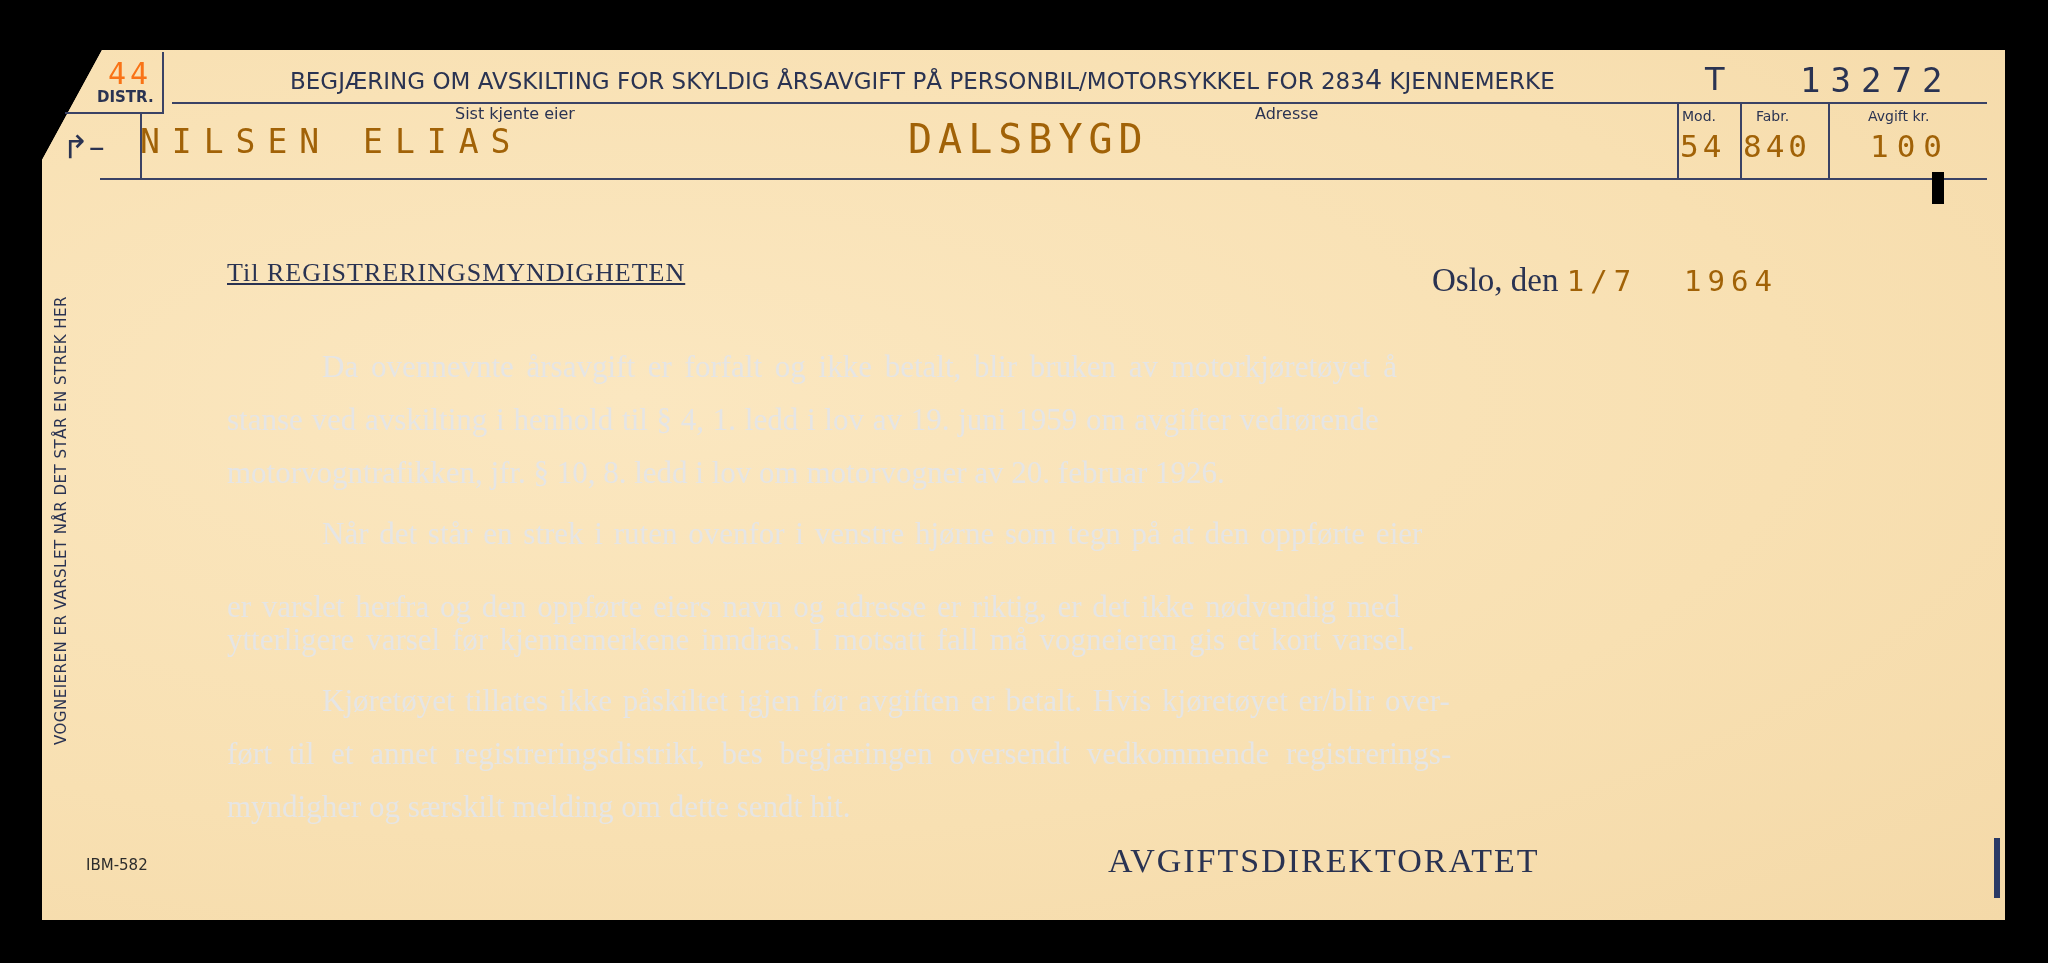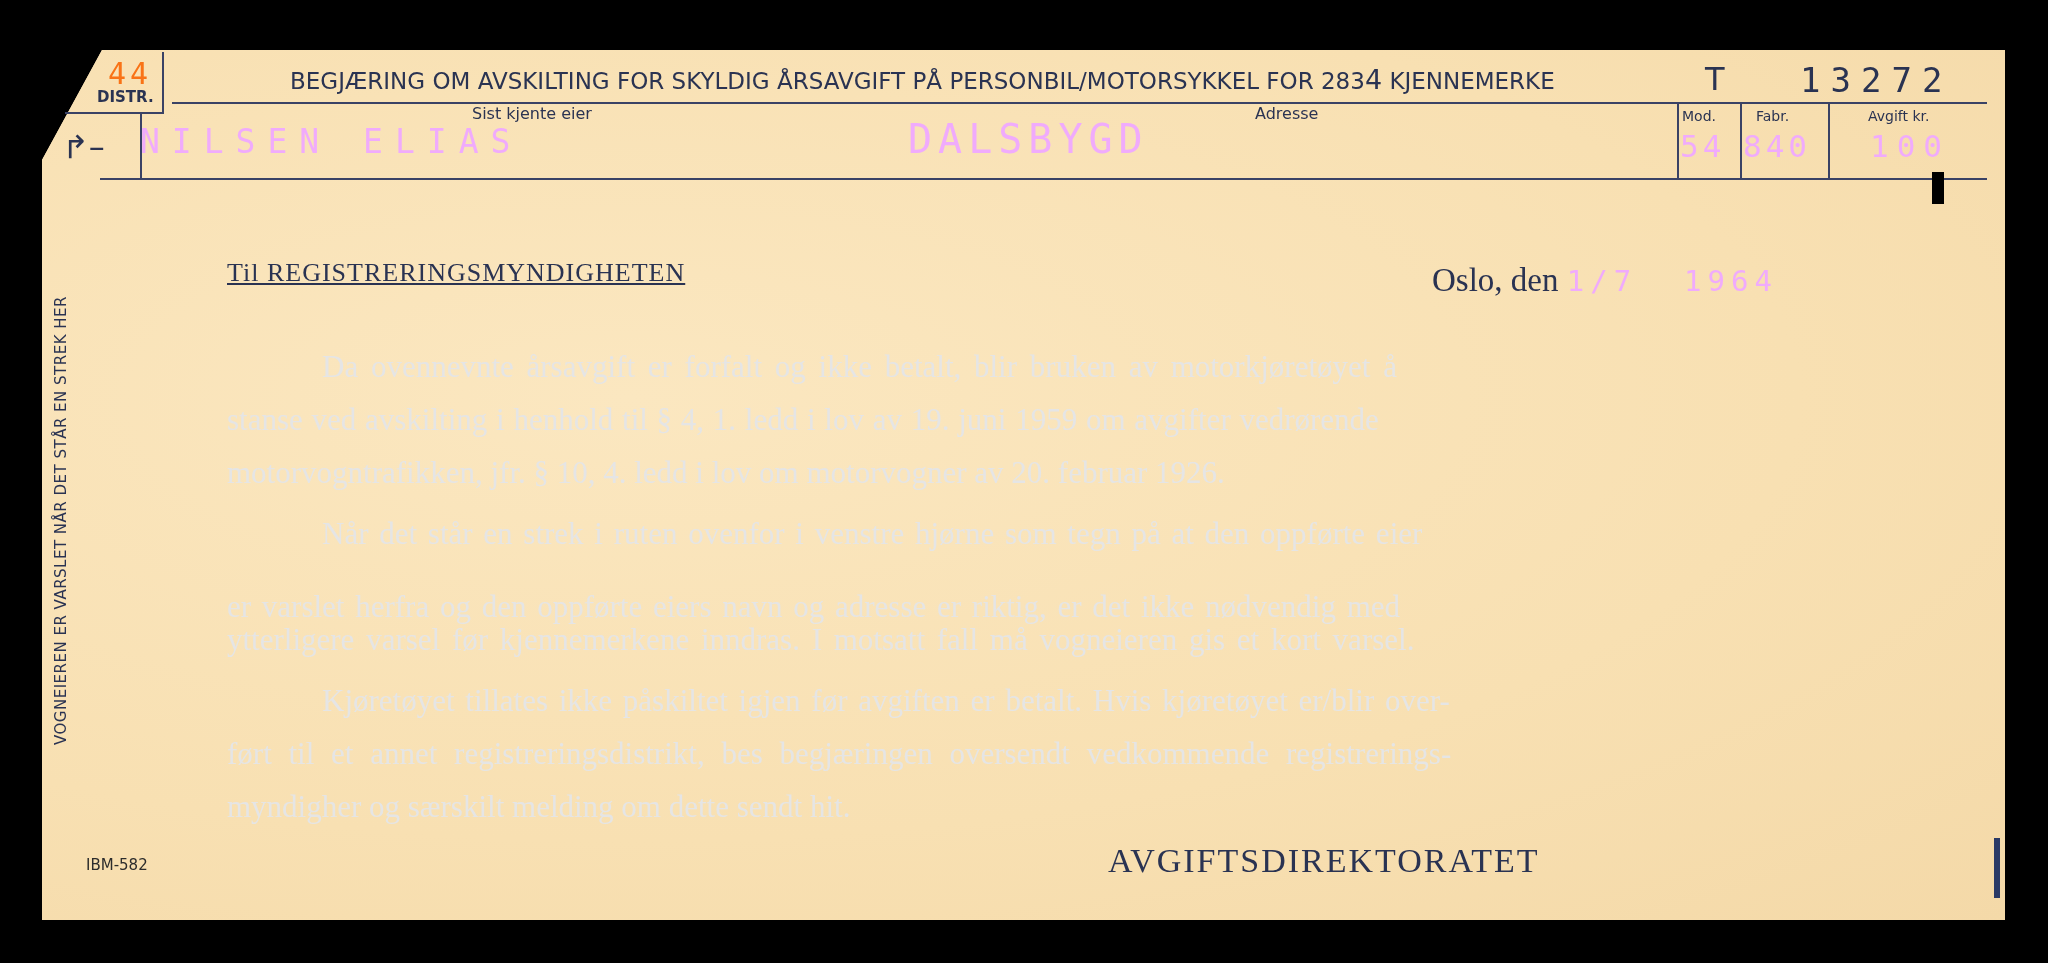--- a/index.html
+++ b/index.html
@@ -8,21 +8,21 @@
     font-family:"Liberation Serif", serif;
   }
   .card {
     position:absolute; left:42px; top:50px; width:1963px; height:870px;
     background:#f9e3b8;
     background-image: radial-gradient(ellipse at 30% 40%, #fbe7c0 0%, #f8e0b2 60%, #f4d9a8 100%);
     clip-path: polygon(60px 0, 100% 0, 100% 100%, 0 100%, 0 110px);
   }
   .ink { color:#2a3352; }
   .hdr-sans { font-family:"DejaVu Sans", sans-serif; }
-  .type { font-family:"DejaVu Sans Mono", monospace; color:#f0abfc; }
+  .type { font-family:"DejaVu Sans Mono", monospace; color:#a16207; }
   .hline { position:absolute; height:2px; background:#3a4265; }
   .vline { position:absolute; width:2px; background:#3a4265; }
   .abs { position:absolute; white-space:nowrap; }
   .body-text { font-size:31px; color:#e5e5e5; line-height:52px; }
   .vert {
     position:absolute; left:52px; top:745px; transform-origin:0 0; transform:rotate(-90deg);
     font-family:"DejaVu Sans", sans-serif; font-size:15px; letter-spacing:0.5px; color:#2a3352; white-space:nowrap;
   }
 </style>
 </head>
@@ -42,21 +42,21 @@
 <div class="abs type" style="left:108px;top:56px;font-size:30px;letter-spacing:4px;color:#f97316;">44</div>
 <div class="abs hdr-sans ink" style="left:97px;top:88px;font-size:15px;font-weight:bold;">DISTR.</div>
 
 <div class="abs hdr-sans ink" style="left:290px;top:64px;font-size:23px;">
   <span>BEGJÆRING OM AVSKILTING FOR SKYLDIG ÅRSAVGIFT PÅ PERSONBIL/MOTORSYKKEL FOR 283</span><span style="font-size:27px;">4</span>
   <span>KJENNEMERKE</span>
 </div>
 <div class="abs hdr-sans ink" style="left:1705px;top:60px;font-size:32px;">T</div>
 <div class="abs type" style="left:1800px;top:60px;font-size:34px;letter-spacing:10px;color:#2a3352;">13272</div>
 
-<div class="abs hdr-sans ink" style="left:455px;top:104px;font-size:16px;margin-left:17px;">Sist kjente eier</div>
+<div class="abs hdr-sans ink" style="left:455px;top:104px;font-size:16px;">Sist kjente eier</div>
 <div class="abs ink" style="left:62px;top:128px;font-size:32px;font-family:'DejaVu Sans',sans-serif;">↱–</div>
 <div class="abs type" style="left:140px;top:122px;font-size:33px;letter-spacing:12px;">NILSEN ELIAS</div>
 <div class="abs hdr-sans ink" style="left:1255px;top:104px;font-size:16px;">Adresse</div>
 <div class="abs type" style="left:908px;top:116px;font-size:40px;letter-spacing:6px;">DALSBYGD</div>
 <div class="abs hdr-sans ink" style="left:1682px;top:108px;font-size:14px;">Mod.</div>
 <div class="abs type" style="left:1680px;top:128px;font-size:31px;letter-spacing:4px;">54</div>
 <div class="abs hdr-sans ink" style="left:1756px;top:108px;font-size:14px;">Fabr.</div>
 <div class="abs type" style="left:1743px;top:128px;font-size:31px;letter-spacing:4px;">840</div>
 <div class="abs hdr-sans ink" style="left:1868px;top:108px;font-size:14px;">Avgift kr.</div>
 <div class="abs type" style="left:1870px;top:128px;font-size:31px;letter-spacing:8px;">100</div>
@@ -65,21 +65,21 @@
 <div class="vert">VOGNEIEREN ER VARSLET NÅR DET STÅR EN STREK HER</div>
 
 <div class="abs ink" style="left:227px;top:258px;font-size:26px;letter-spacing:1px;text-decoration:underline;">Til REGISTRERINGSMYNDIGHETEN</div>
 <div class="abs ink" style="left:1432px;top:262px;font-size:33px;">
   <span>Oslo, den</span>
   <span class="type" style="font-size:29px;letter-spacing:6px;white-space:pre;">1/7  1964</span>
 </div>
 
 <div class="abs body-text" style="left:322px;top:341px;word-spacing:5px;">Da ovennevnte årsavgift er forfalt og ikke betalt, blir bruken av motorkjøretøyet å</div>
 <div class="abs body-text" style="left:227px;top:394px;word-spacing:1px;">stanse ved avskilting i henhold til § 4, 1. ledd i lov av 19. juni 1959 om avgifter vedrørende</div>
-<div class="abs body-text" style="left:227px;top:447px;">motorvogntrafikken, jfr. § 10, 4. ledd i lov om motorvogner av 20. februar 1926.</div>
+<div class="abs body-text" style="left:227px;top:447px;">motorvogntrafikken, jfr. § 10, 8. ledd i lov om motorvogner av 20. februar 1926.</div>
 <div class="abs body-text" style="left:322px;top:508px;word-spacing:3px;">Når det står en strek i ruten ovenfor i venstre hjørne som tegn på at den oppførte eier</div>
 <div class="abs body-text" style="left:227px;top:561px;word-spacing:3px;margin-top:20px;">er varslet herfra og den oppførte eiers navn og adresse er riktig, er det ikke nødvendig med</div>
 <div class="abs body-text" style="left:227px;top:614px;word-spacing:4px;">ytterligere varsel før kjennemerkene inndras. I motsatt fall må vogneieren gis et kort varsel.</div>
 <div class="abs body-text" style="left:322px;top:675px;word-spacing:3px;">Kjøretøyet tillates ikke påskiltet igjen før avgiften er betalt. Hvis kjøretøyet er/blir over-</div>
 <div class="abs body-text" style="left:227px;top:728px;word-spacing:9px;">ført til et annet registreringsdistrikt, bes begjæringen oversendt vedkommende registrerings-</div>
 <div class="abs body-text" style="left:227px;top:781px;">myndigher og særskilt melding om dette sendt hit.</div>
 
 <div class="abs ink" style="left:1108px;top:842px;font-size:34px;letter-spacing:2px;">AVGIFTSDIREKTORATET</div>
 <div class="abs hdr-sans" style="left:86px;top:856px;font-size:15px;color:#2c2c2c;">IBM-582</div>
 <div class="abs" style="left:1994px;top:838px;width:6px;height:60px;background:#2a3a66;"></div>

